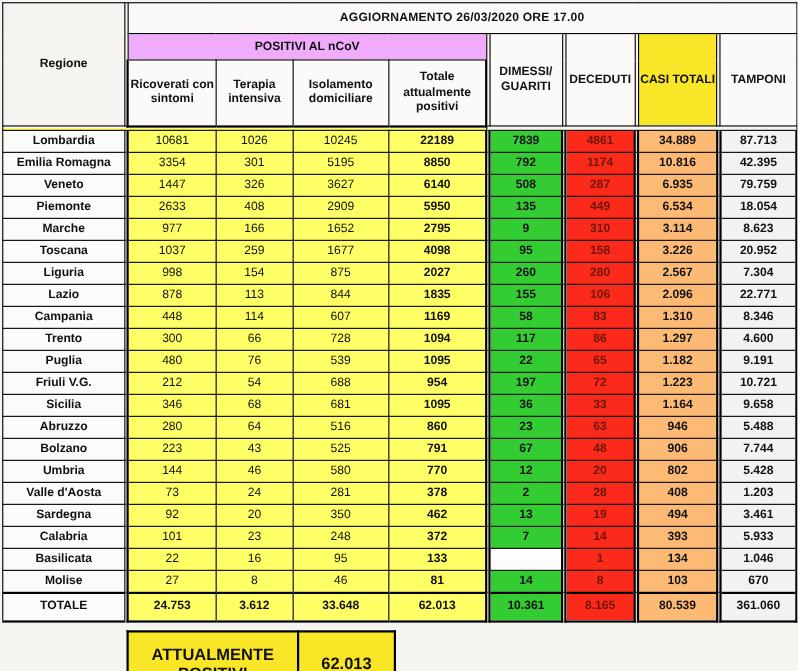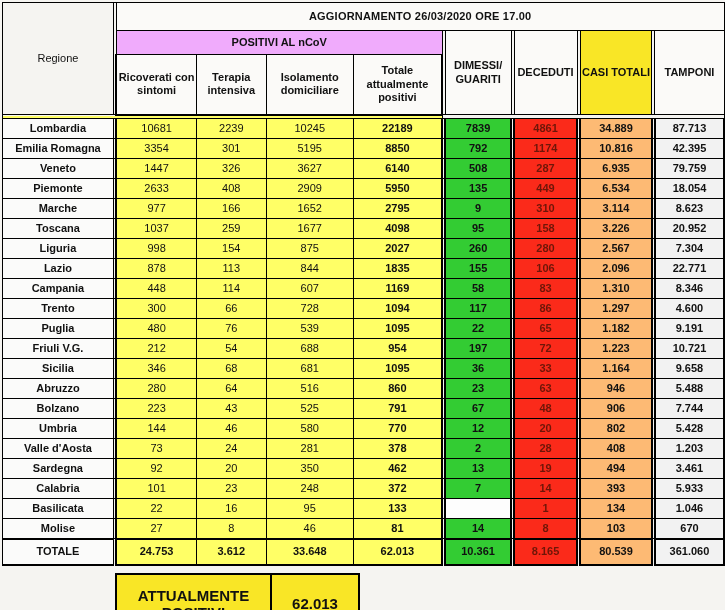--- a/index.html
+++ b/index.html
@@ -25,21 +25,21 @@
   .bl2{border-left:2px solid #000 !important;}
   .br2{border-right:2px solid #000 !important;}
   .bb2{border-bottom:2px solid #000 !important;}
 
   
   tr.r-title{height:28px;}
   tr.r-group{height:24px;}
   tr.r-sub{height:60px;}
   tr.r-spacer{height:4px;}
   td.title-cell{border:2px solid #000;font-weight:bold;font-size:13px;letter-spacing:.2px;background:#FBFAF8;}
-  td.regione-hdr{border:none;font-weight:normal;font-size:12px;background:transparent;}
+  td.regione-hdr{border:none;font-weight:bold;font-size:12px;background:transparent;}
   td.group-hdr{border:2px solid #000;font-weight:bold;font-size:11.5px;background:#f0abfc;}
   td.sub-hdr{font-weight:bold;font-size:11px;line-height:1.3;background:#FBFAF8;}
   td.block-hdr{border:2px solid #000;font-weight:bold;font-size:11px;line-height:1.3;background:#FBFAF8;}
   td.block-hdr.yellow-hdr{background:#F9E626;}
   td.sp-left{border:none;background:#FFFF66;}
   td.sp-right{border:none;background:transparent;}
 
   
   tr.data{height:20px;}
   td.c-region{background:#FBFBFA;font-weight:bold;}
@@ -118,21 +118,21 @@
       <td class="sp-left" colspan="6"></td>
       <td class="sp-right" colspan="8"></td>
     </tr>
 
     </tbody>
       <tbody id="rows-body">
         <tr class="data">
       <td class="c-region">Lombardia</td>
       <td class="gap"></td>
       <td class="c-y bl2">10681</td>
-      <td class="c-y">2239</td>
+      <td class="c-y">1026</td>
       <td class="c-y">10245</td>
       <td class="c-yt br2">22189</td>
       <td class="gap"></td>
       <td class="c-g bl2 br2">7839</td>
       <td class="gap"></td>
       <td class="c-r bl2 br2">4861</td>
       <td class="gap"></td>
       <td class="c-ct bl2 br2">34.889</td>
       <td class="gap"></td>
       <td class="c-t bl2 br2">87.713</td>

